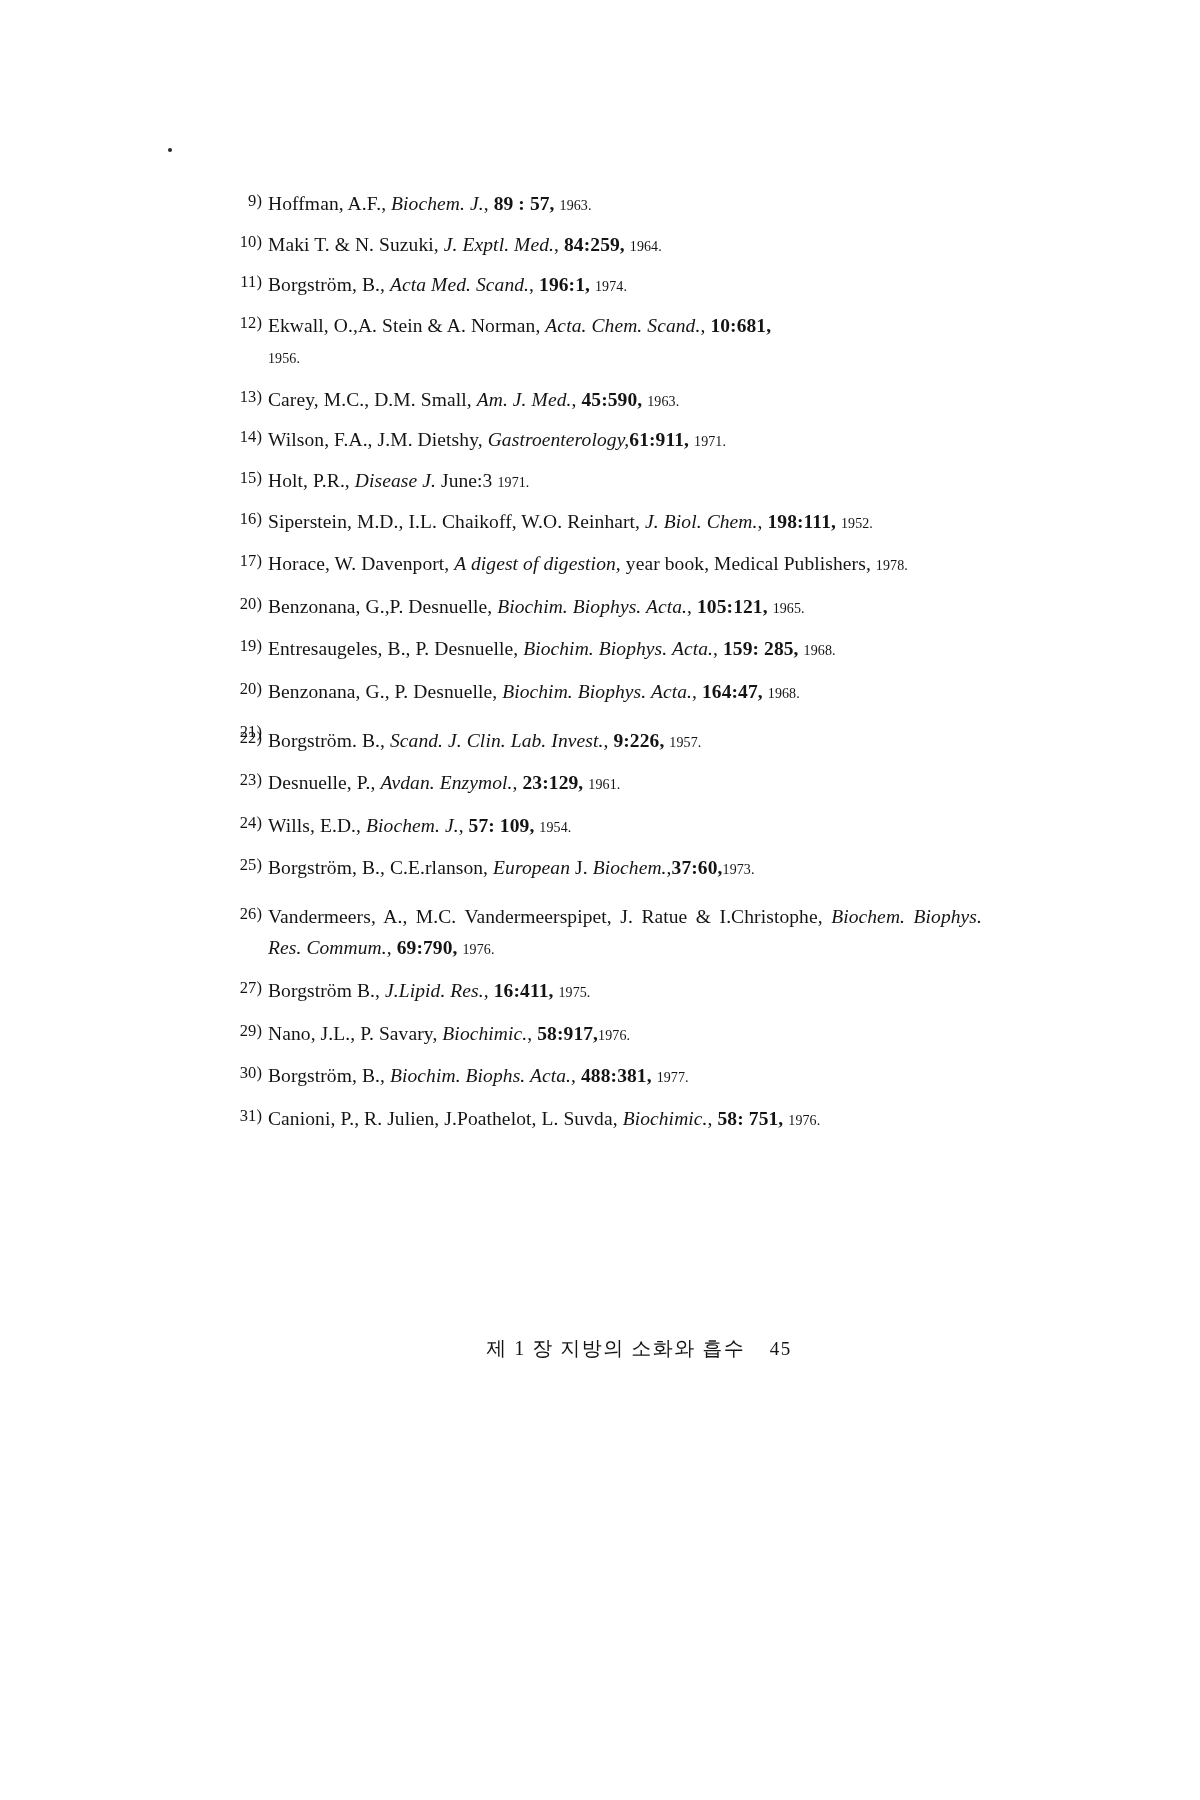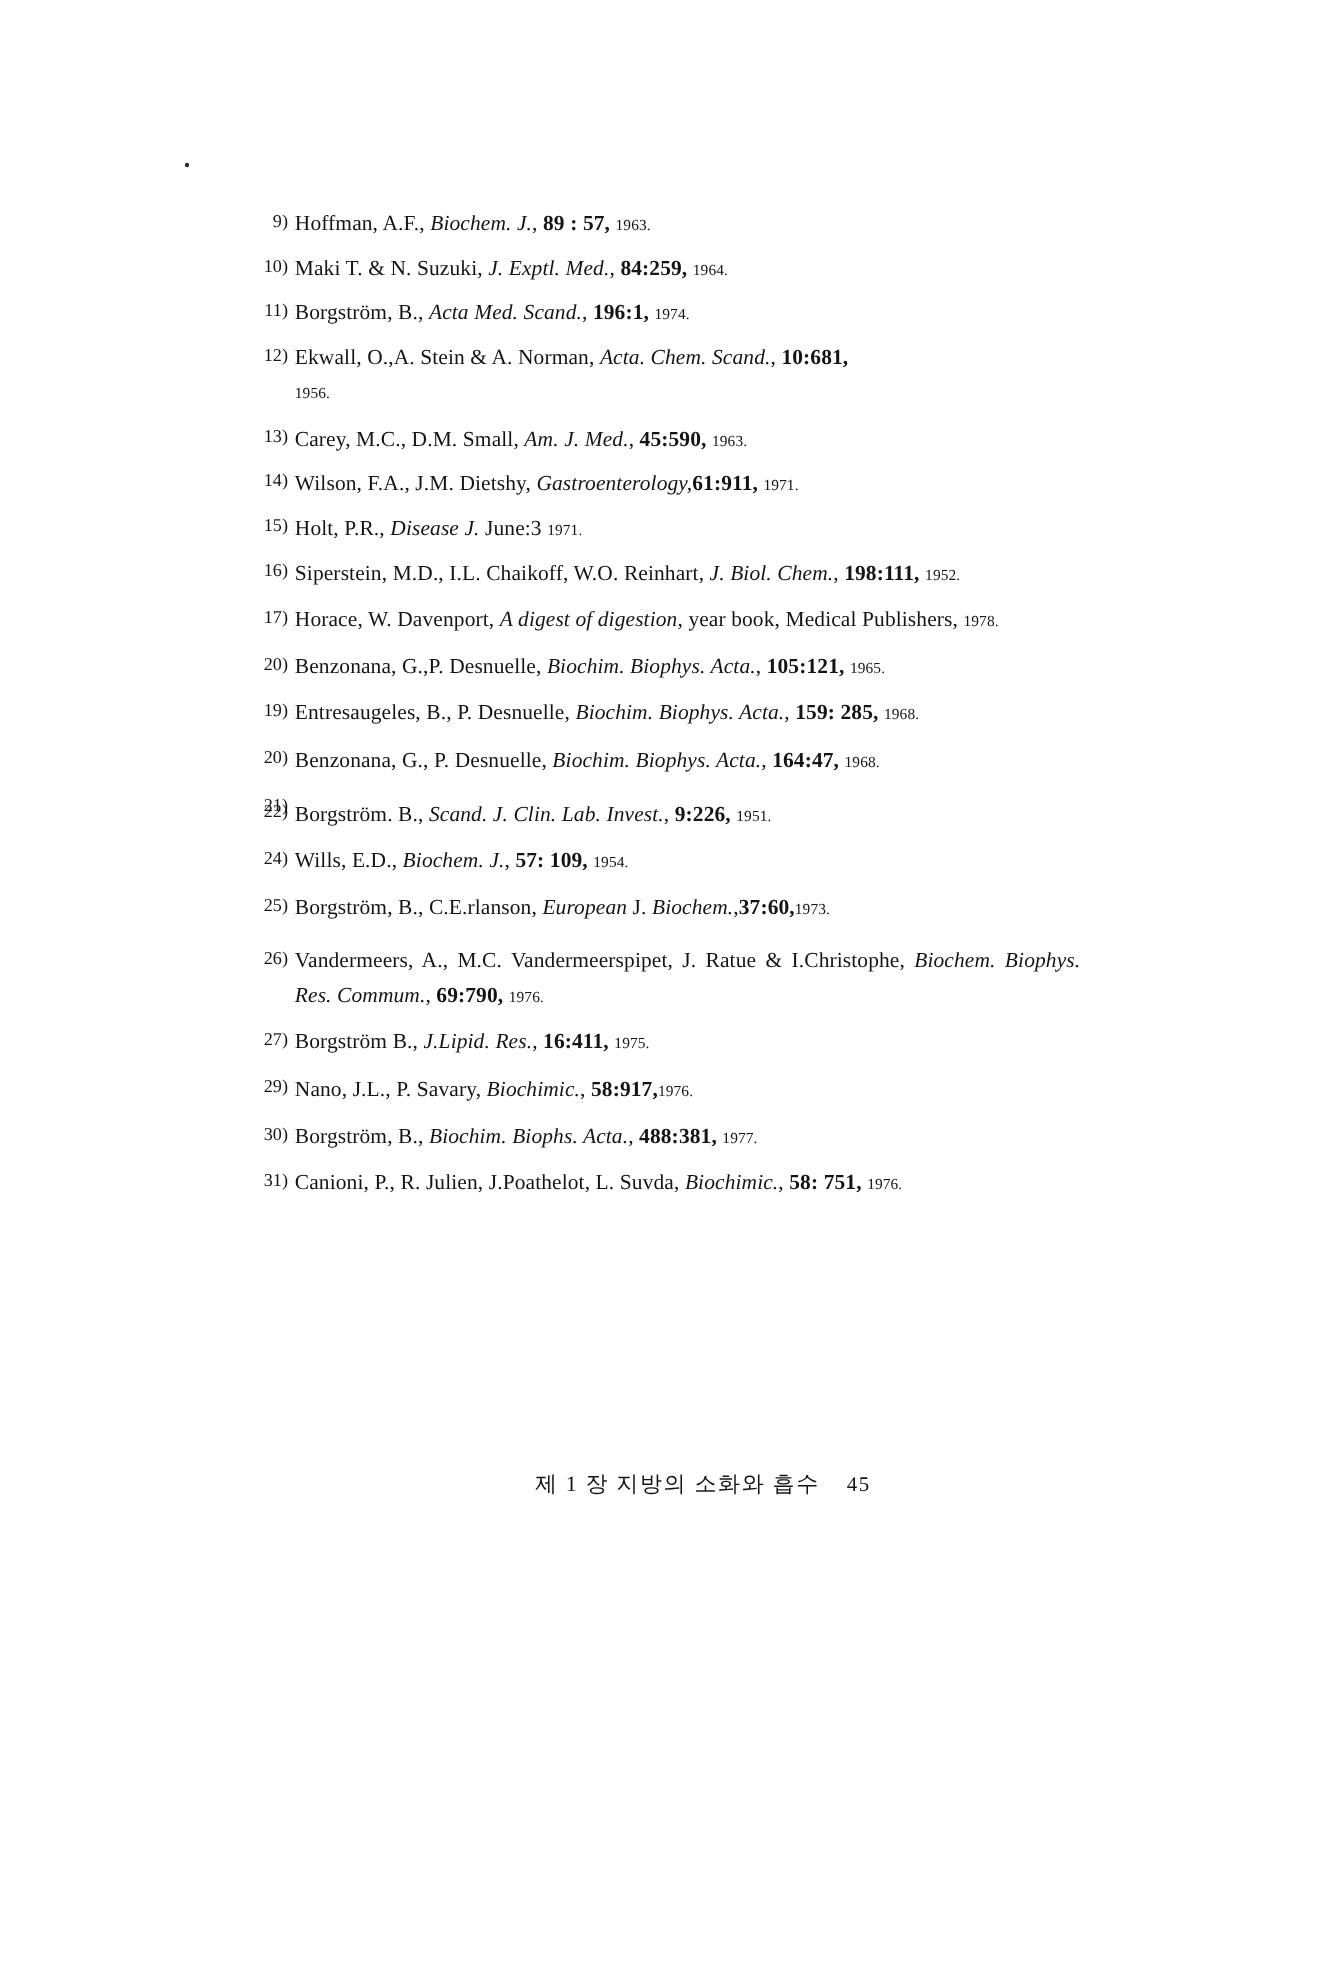--- a/index.html
+++ b/index.html
@@ -98,21 +98,22 @@
       <div class="ref"><span class="num">12)</span><span class="body">Ekwall, O.,A. Stein &amp; A. Norman, <i>Acta. Chem. Scand.</i>, <b>10:681,</b><br><span class="yr">1956.</span></span></div>
       <div class="ref tight"><span class="num">13)</span><span class="body">Carey, M.C., D.M. Small, <i>Am. J. Med.</i>, <b>45:590,</b> <span class="yr">1963.</span></span></div>
       <div class="ref tight"><span class="num">14)</span><span class="body">Wilson, F.A., J.M. Dietshy, <i>Gastroenterology,</i><b>61:911,</b> <span class="yr">1971.</span></span></div>
       <div class="ref tight"><span class="num">15)</span><span class="body">Holt, P.R., <i>Disease J.</i> June:3 <span class="yr">1971.</span></span></div>
       <div class="ref"><span class="num">16)</span><span class="body">Siperstein, M.D., I.L. Chaikoff, W.O. Reinhart, <i>J. Biol. Chem.</i>, <b>198:111,</b> <span class="yr">1952.</span></span></div>
       <div class="ref"><span class="num">17)</span><span class="body">Horace, W. Davenport, <i>A digest of digestion,</i> year book, Medical Publishers, <span class="yr">1978.</span></span></div>
       <div class="ref"><span class="num">20)</span><span class="body">Benzonana, G.,P. Desnuelle, <i>Biochim. Biophys. Acta.</i>, <b>105:121,</b> <span class="yr">1965.</span></span></div>
       <div class="ref"><span class="num">19)</span><span class="body">Entresaugeles, B., P. Desnuelle, <i>Biochim. Biophys. Acta.</i>, <b>159: 285,</b> <span class="yr">1968.</span></span></div>
       <div class="ref"><span class="num">20)</span><span class="body">Benzonana, G., P. Desnuelle, <i>Biochim. Biophys. Acta.</i>, <b>164:47,</b> <span class="yr">1968.</span></span></div>
       <div class="ref loose"><span class="num">21)</span></div>
-      <div class="ref"><span class="num">22)</span><span class="body">Borgström. B., <i>Scand. J. Clin. Lab. Invest.</i>, <b>9:226,</b> <span class="yr">1951.</span></span></div>
+      <div class="ref"><span class="num">22)</span><span class="body">Borgström. B., <i>Scand. J. Clin. Lab. Invest.</i>, <b>9:226,</b> <span class="yr">1957.</span></span></div>
+      <div class="ref"><span class="num">23)</span><span class="body">Desnuelle, P., <i>Avdan. Enzymol.</i>, <b>23:129,</b> <span class="yr">1961.</span></span></div>
       <div class="ref"><span class="num">24)</span><span class="body">Wills, E.D., <i>Biochem. J.</i>, <b>57: 109,</b> <span class="yr">1954.</span></span></div>
       <div class="ref loose"><span class="num">25)</span><span class="body">Borgström, B., C.E.rlanson, <i>European</i> J. <i>Biochem.</i>,<b>37:60,</b><span class="yr">1973.</span></span></div>
       <div class="ref"><span class="num">26)</span><span class="body">Vandermeers, A., M.C. Vandermeerspipet, J. Ratue &amp; I.Christophe, <i>Biochem. Biophys. Res. Commum.</i>, <b>69:790,</b> <span class="yr">1976.</span></span></div>
       <div class="ref"><span class="num">27)</span><span class="body">Borgström B., <i>J.Lipid. Res.</i>, <b>16:411,</b> <span class="yr">1975.</span></span></div>
       <div class="ref"><span class="num">29)</span><span class="body">Nano, J.L., P. Savary, <i>Biochimic.</i>, <b>58:917,</b><span class="yr">1976.</span></span></div>
       <div class="ref"><span class="num">30)</span><span class="body">Borgström, B., <i>Biochim. Biophs. Acta.</i>, <b>488:381,</b> <span class="yr">1977.</span></span></div>
       <div class="ref"><span class="num">31)</span><span class="body">Canioni, P., R. Julien, J.Poathelot, L. Suvda, <i>Biochimic.</i>, <b>58: 751,</b> <span class="yr">1976.</span></span></div>
     </div>
 
   <div class="footer">

